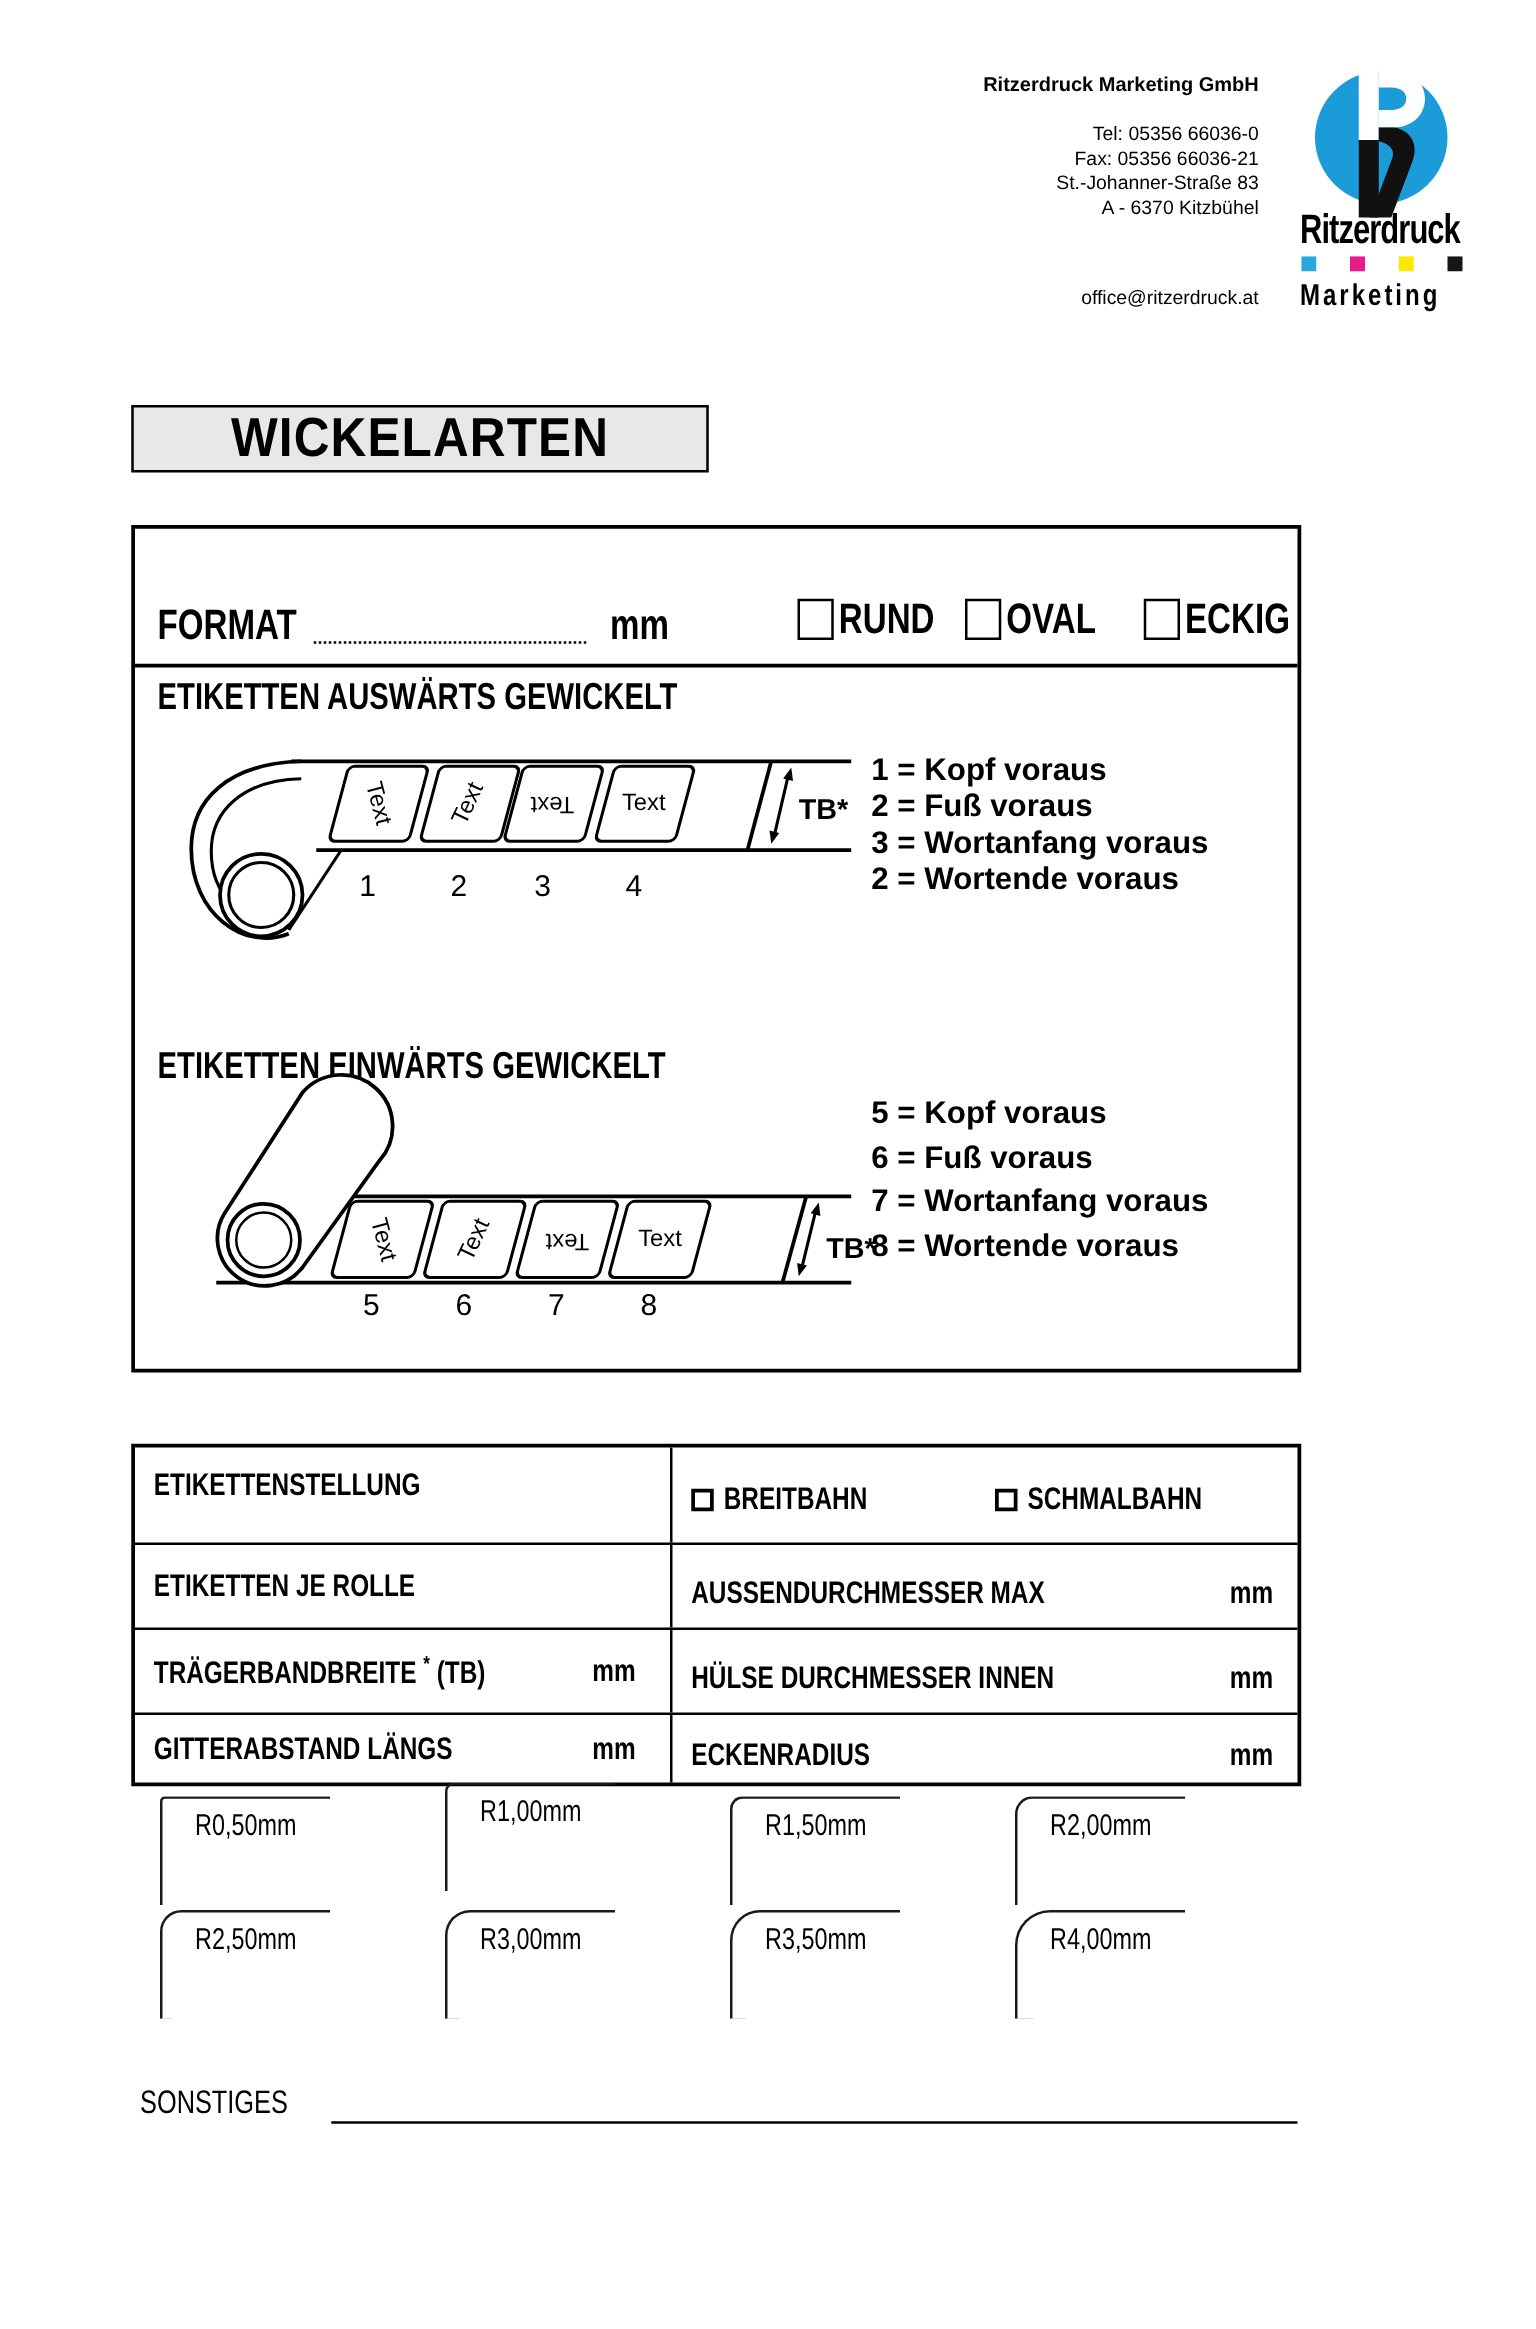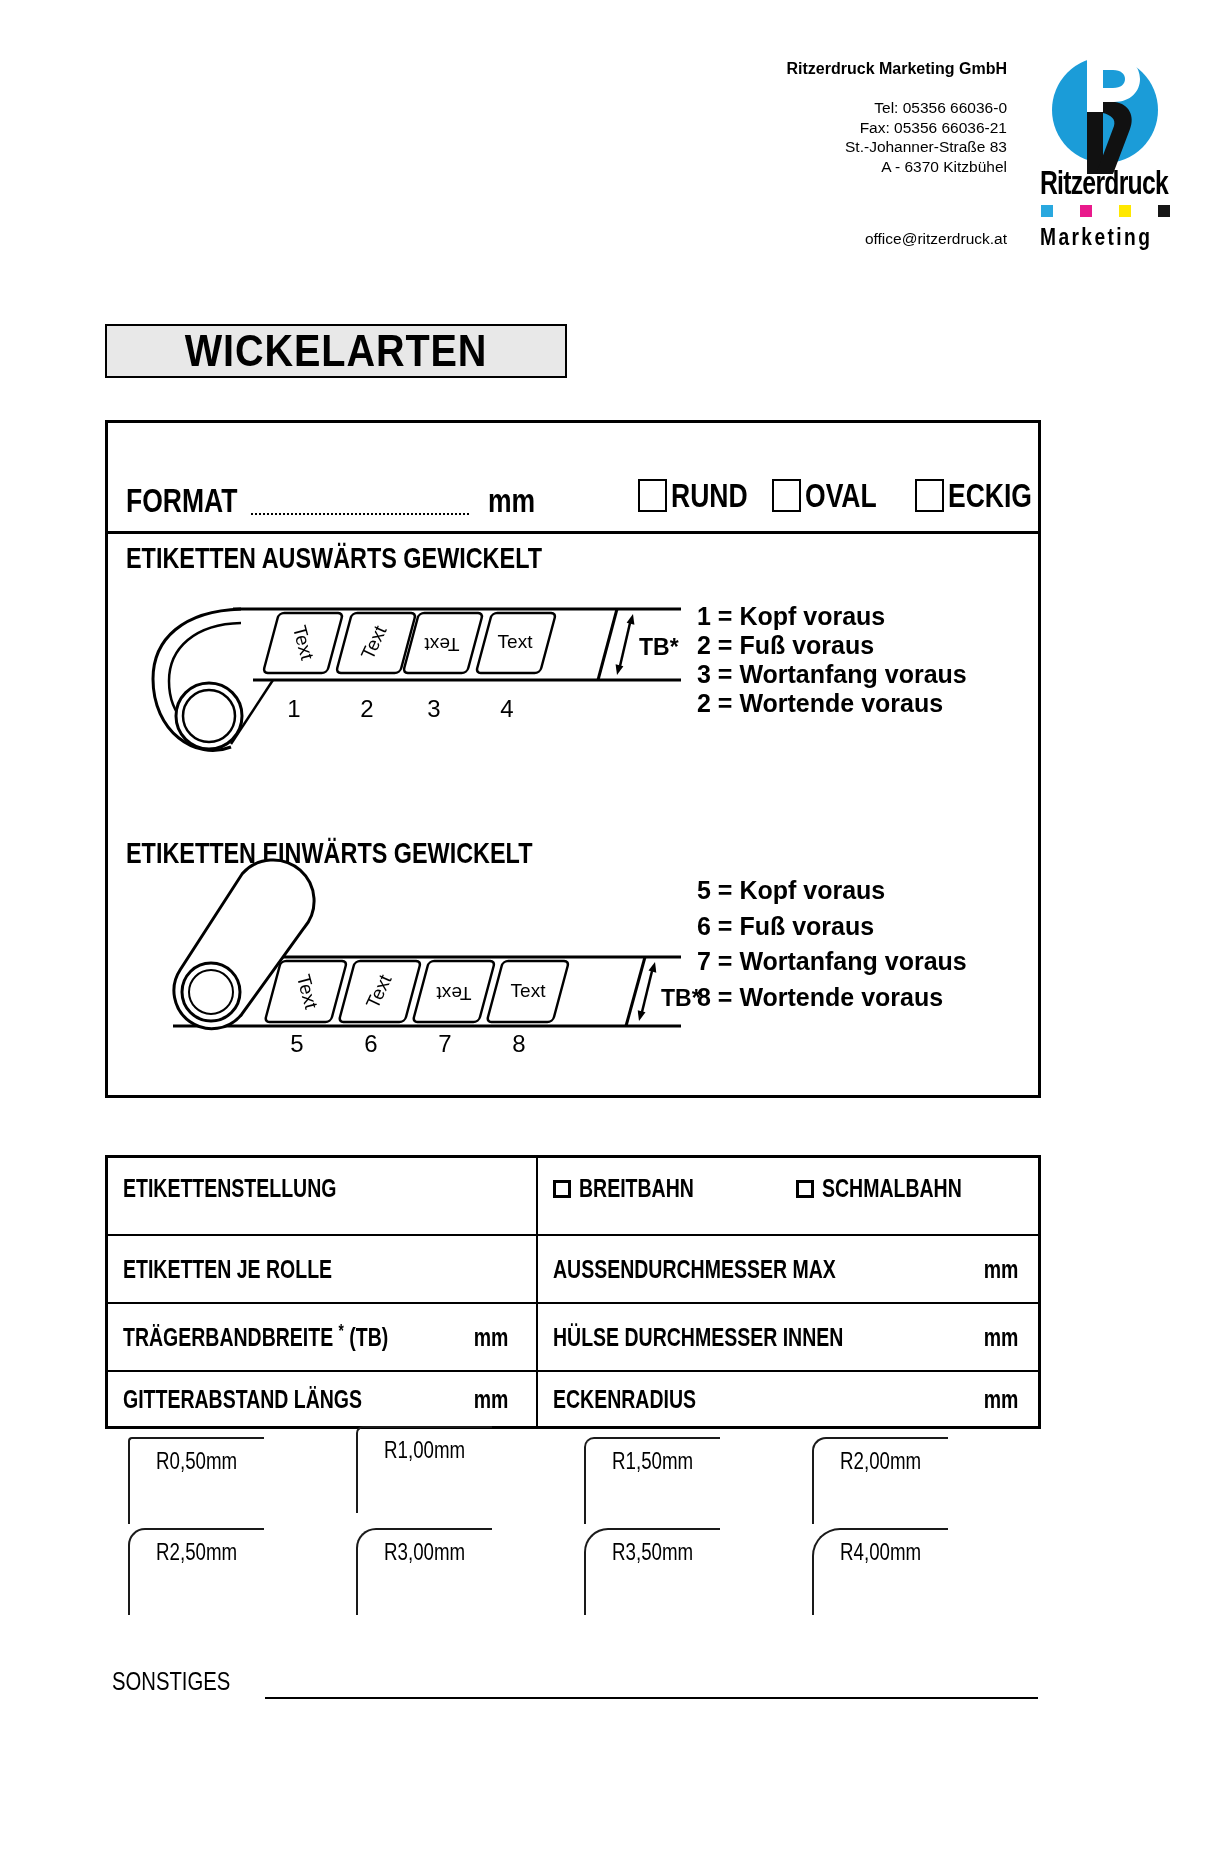--- a/index.html
+++ b/index.html
@@ -41,21 +41,21 @@
   .sec-h{left:18px;font-size:30px;font-weight:bold;}
   .legend{font-size:25px;font-weight:bold;white-space:nowrap;}
 
   
   .spec-table{left:105px;top:1155px;width:930px;height:268px;border:3px solid #000;
               display:flex;flex-direction:column;}
   .trow{display:flex;border-bottom:2.5px solid #000;}
   .trow:last-child{border-bottom:none;flex:1;}
   .tcell{display:flex;align-items:center;padding-left:15px;box-sizing:border-box;}
   .tcell.lc{width:430px;border-right:2.5px solid #000;flex:none;}
-  .tcell.rc{flex:1;}
+  .tcell.rc{flex:1;margin-top:11px;}
   .tcell .lbl{font-size:25px;font-weight:bold;}
   .unit{font-size:25px;font-weight:bold;margin-left:auto;}
   .unit.l{margin-right:28px;}
   .unit.r{margin-right:20px;}
   .row-top{align-items:flex-start;padding-top:16px;}
   .cbgroup{display:flex;align-items:center;margin-right:70px;}
   .cb-small{width:12px;height:12px;border:3px solid #000;background:#fff;margin-right:8px;flex:none;}
   .cbgroup .lbl{font-size:25px;font-weight:bold;}
   sup{font-size:70%;}
 

